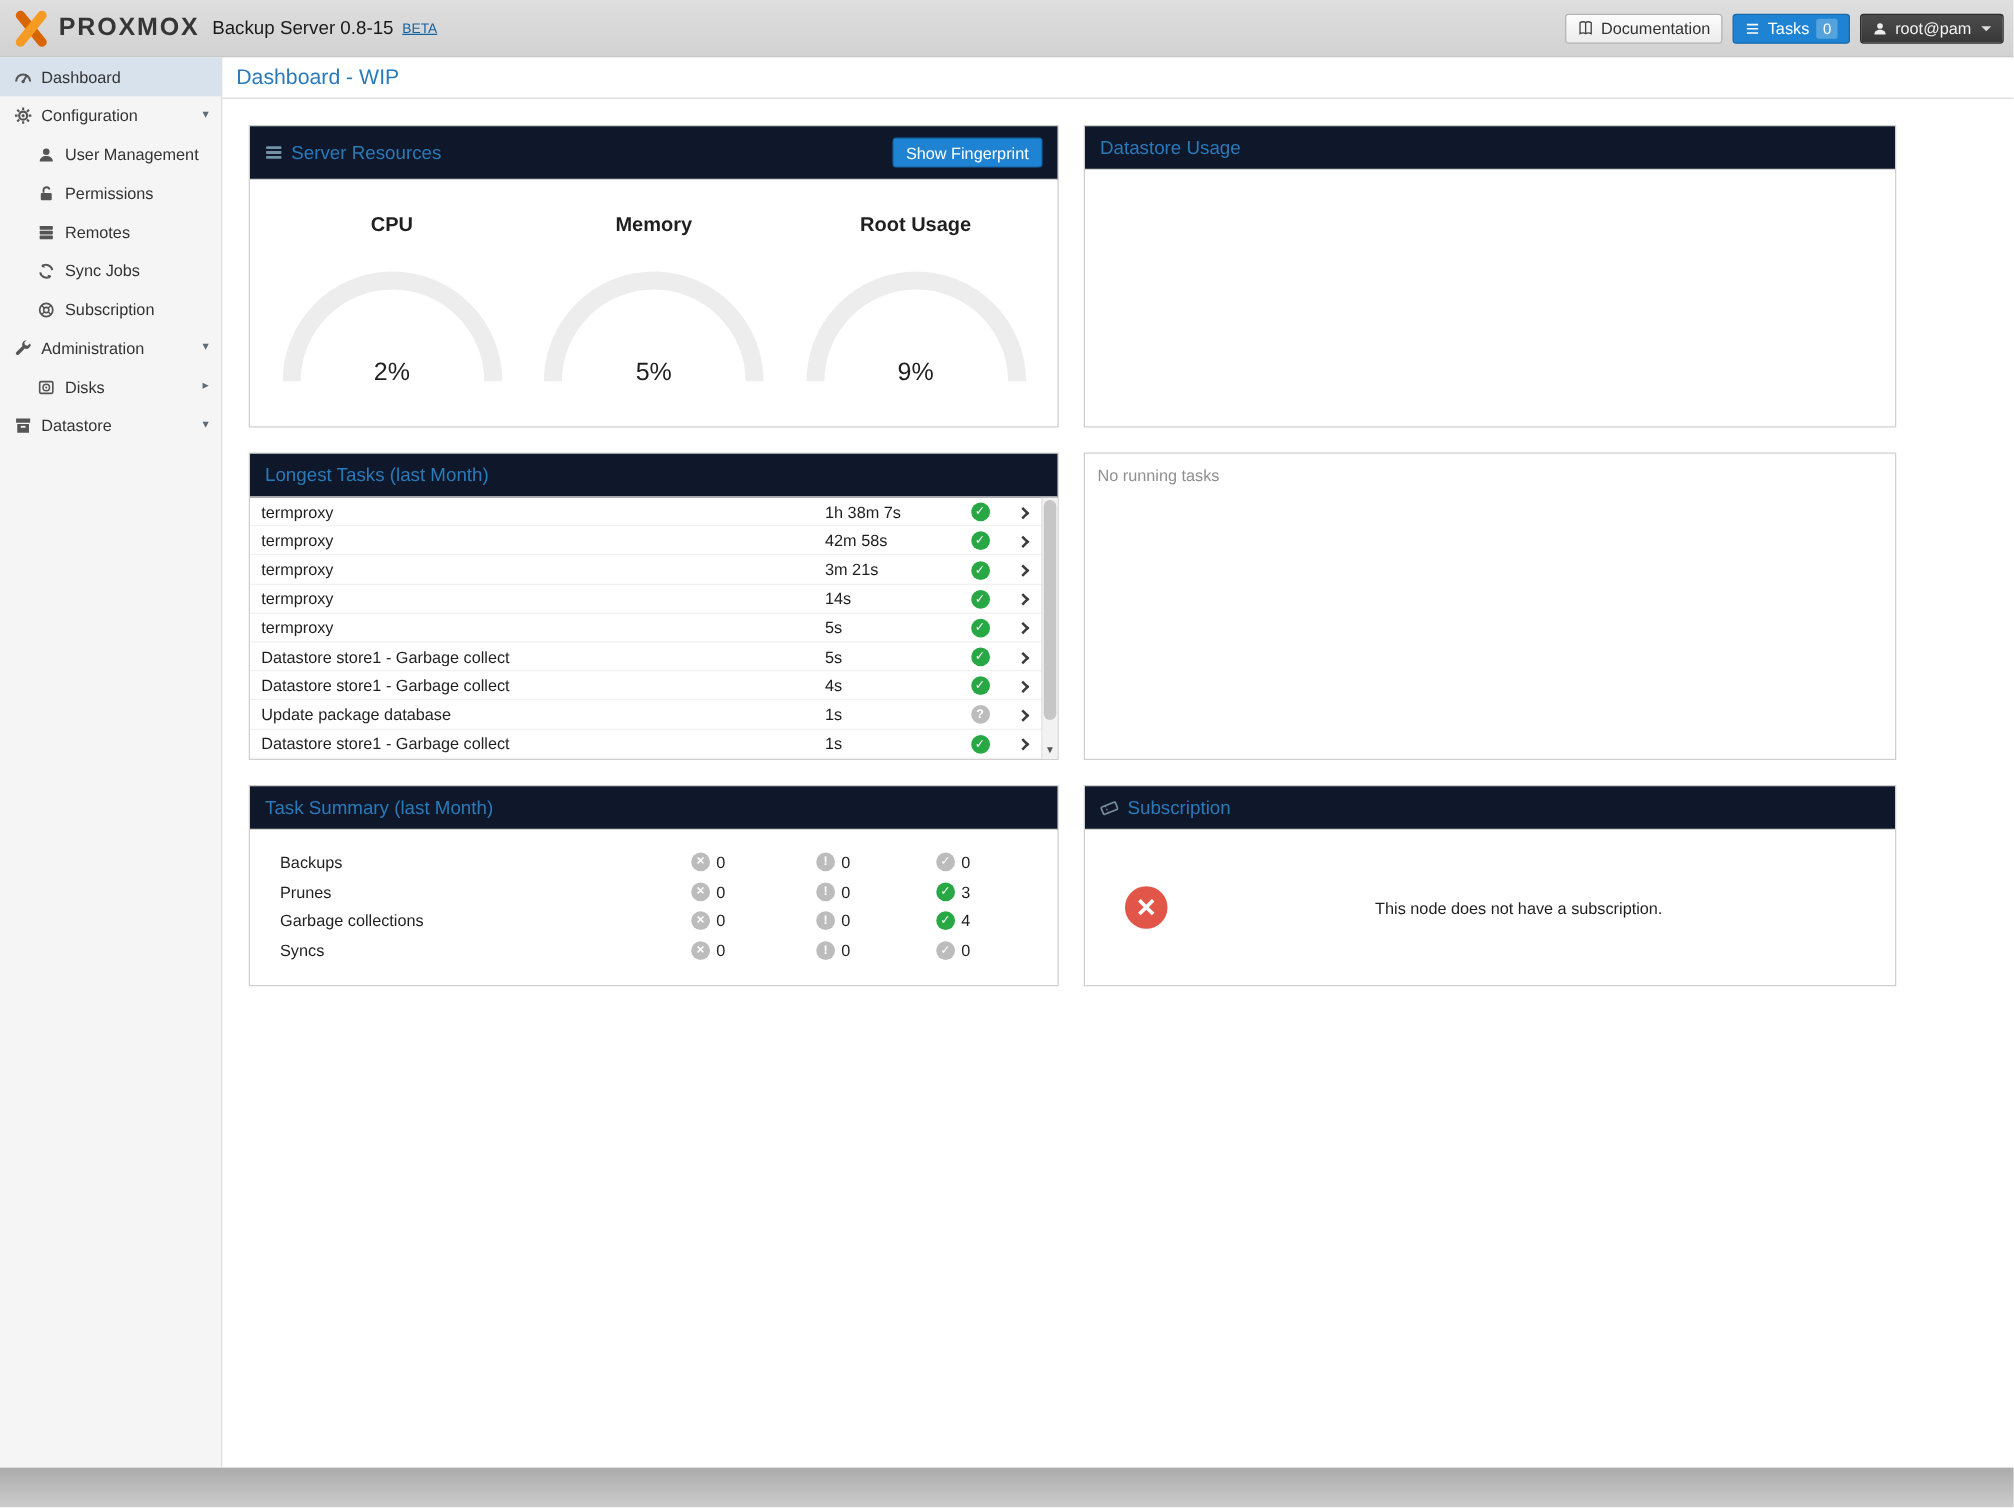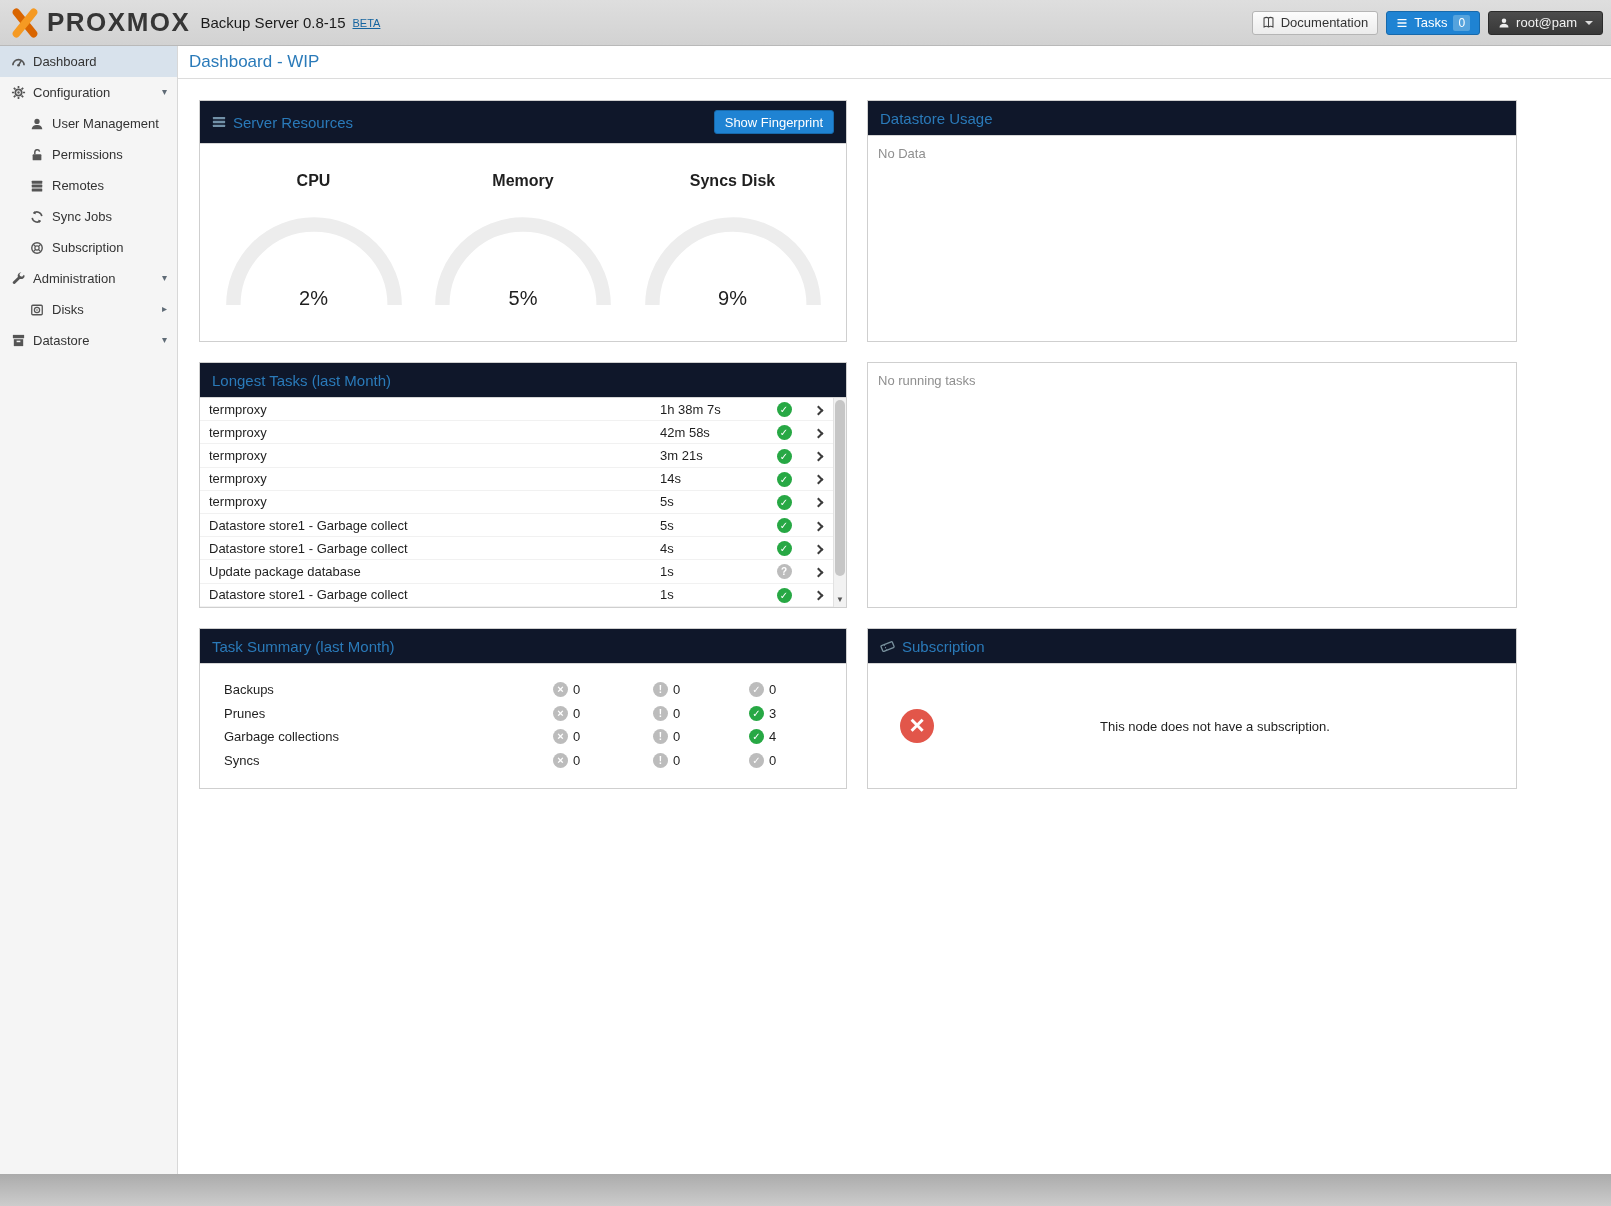--- a/index.html
+++ b/index.html
@@ -2,21 +2,21 @@
 <html><head>
 <meta charset="utf-8">
 <style>
   * { box-sizing: border-box; margin: 0; padding: 0; }
   html,body { width:1611px; background:#fff; font-family:"Liberation Sans","DejaVu Sans",sans-serif; font-size:13px; color:#222; }
   .app { width:1611px; height:1174px; display:flex; flex-direction:column; overflow:hidden; }
 
   
   .header { height:46px; flex:0 0 46px; background:linear-gradient(#dedede,#d2d2d2); border-bottom:1px solid #b9b9b9; display:flex; align-items:center; padding:0 8px 0 10px; }
   .logo { display:flex; align-items:center; gap:7px; margin-right:8px; }
-  .logo-text { font-size:26px; font-weight:bold; letter-spacing:1.5px; color:#363636; }
+  .logo-text { font-size:20px; font-weight:bold; letter-spacing:1.5px; color:#363636; }
   .product { font-size:15px; color:#1a1a1a; margin-left:2px; }
   .beta { font-size:11px; color:#1464a0; text-decoration:underline; margin-left:7px; cursor:pointer; }
   .header-right { margin-left:auto; display:flex; align-items:center; gap:8px; }
   .hbtn { display:inline-flex; align-items:center; gap:6px; height:24px; padding:0 9px; border-radius:3px; font-size:13px; cursor:pointer; }
   .btn-doc { background:linear-gradient(#fcfcfc,#ececec); border:1px solid #b5b5b5; color:#333; }
   .btn-tasks { background:#1f83d3; border:1px solid #1769ab; color:#fff; }
   .badge { background:#55a3dd; border-radius:2px; padding:0 5px; height:16px; line-height:16px; font-size:12px; color:#fff; }
   .btn-user { background:linear-gradient(#4c4c4c,#383838); border:1px solid #2b2b2b; color:#f2f2f2; }
   .caret-down { width:0; height:0; border-left:4px solid transparent; border-right:4px solid transparent; border-top:4px solid #dcdcdc; margin-left:2px; }
 
@@ -309,38 +309,35 @@
               <div class="gauge-label">Memory</div>
               <div class="gauge-arc">
                 <svg width="192" height="106" viewBox="0 0 200 110">
                   <path class="arc-bg" d="M 16 103 A 84 84 0 0 1 184 103"></path>
                   <path class="arc-val" d="M 16 103 A 84 84 0 0 1 184 103" stroke-dasharray="13.194689145077131 9999"></path>
                 </svg>
                 <div class="gauge-value">5%</div>
               </div>
             </div>
             <div class="gauge">
-              <div class="gauge-label">Syncs Disk</div>
+              <div class="gauge-label">Root Usage</div>
               <div class="gauge-arc">
                 <svg width="192" height="106" viewBox="0 0 200 110">
                   <path class="arc-bg" d="M 16 103 A 84 84 0 0 1 184 103"></path>
                   <path class="arc-val" d="M 16 103 A 84 84 0 0 1 184 103" stroke-dasharray="23.750440461138837 9999"></path>
                 </svg>
                 <div class="gauge-value">9%</div>
               </div>
             </div>
           </div>
         </div>
 
         <div class="panel">
           <div class="panel-header">
             <span class="panel-title">Datastore Usage</span>
-          </div>
-          <div class="panel-body grid-body">
-            <span class="empty-text">No Data</span>
           </div>
         </div>
 
         <div class="panel">
           <div class="panel-header">
             <span class="panel-title">Longest Tasks (last Month)</span>
           </div>
           <div class="task-list">
             <div class="task-row">
               <span class="task-name">termproxy</span>

